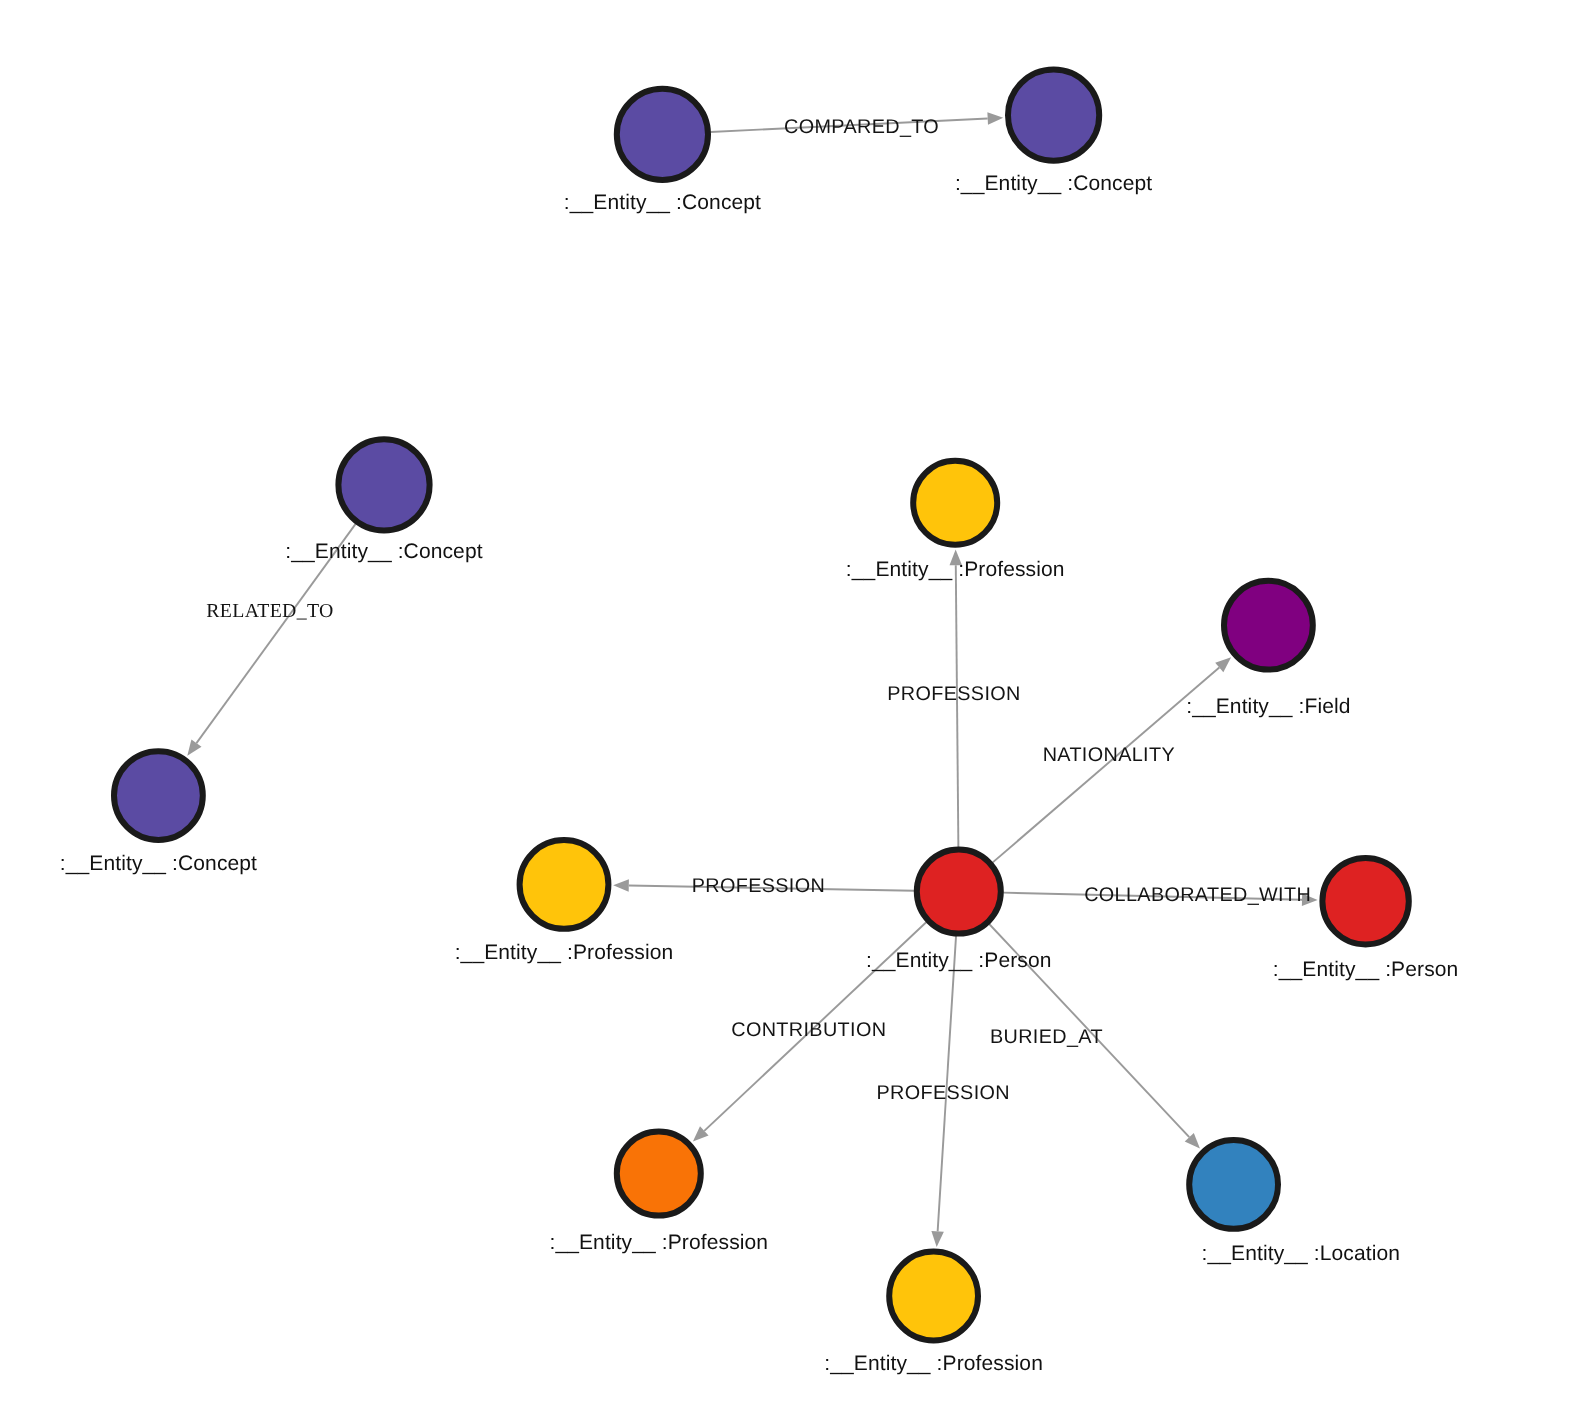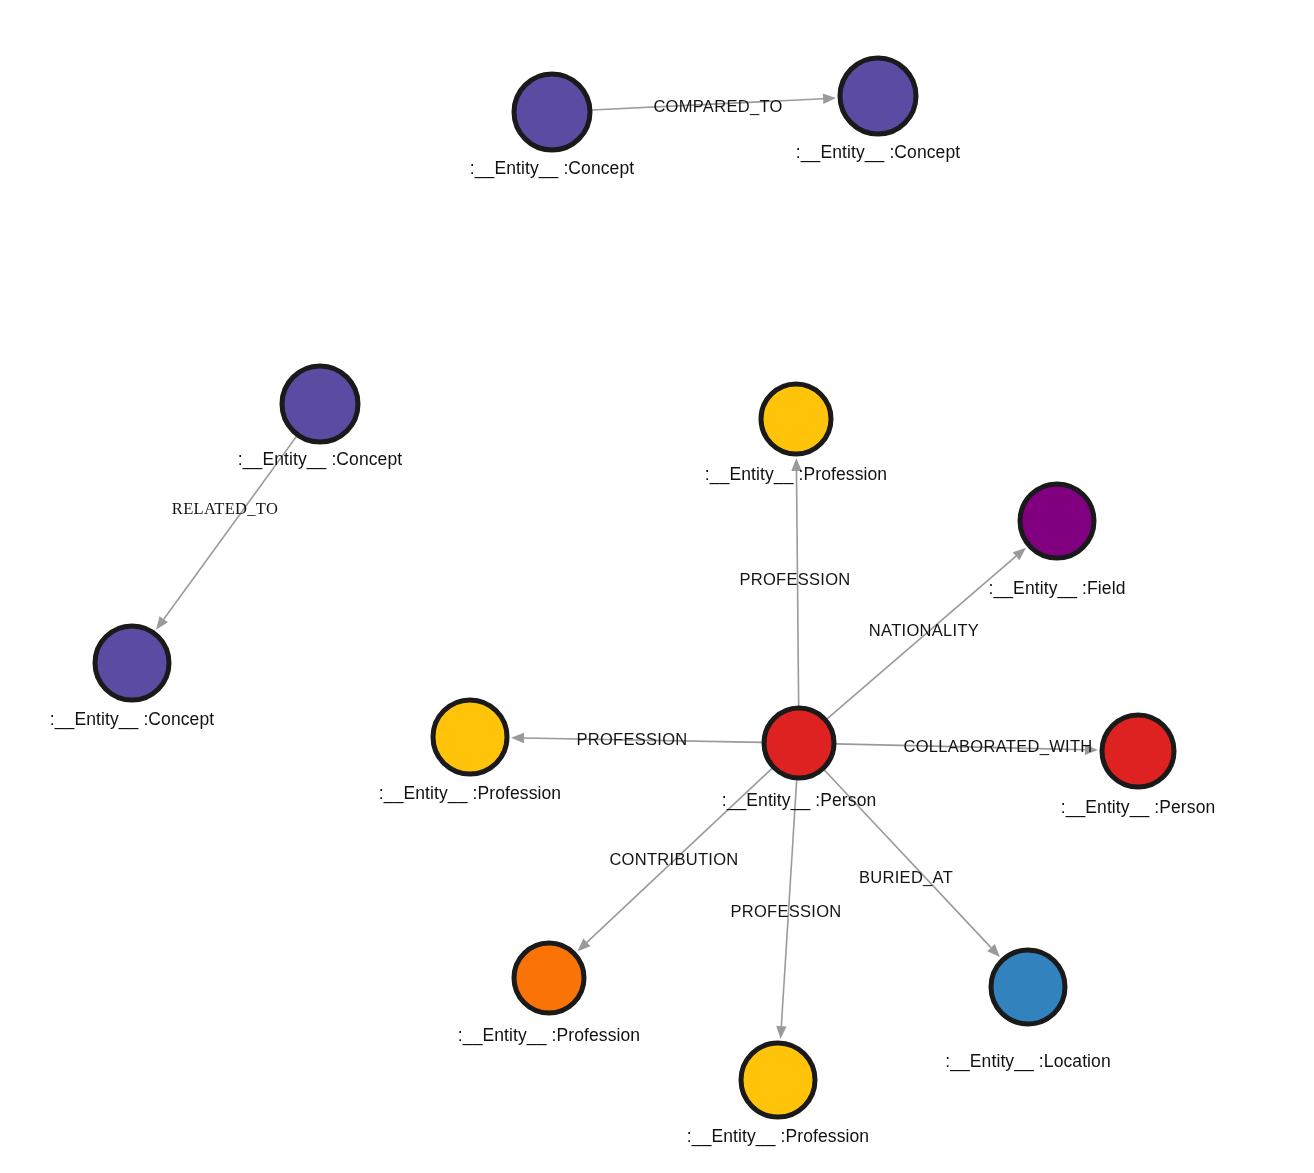--- a/index.html
+++ b/index.html
@@ -98,27 +98,27 @@
   </svg>
   <div id="labels-layer">
       <div class="edge-label" style="left: 718px; top: 106px;">COMPARED_TO</div>
       <div class="edge-label" style="left: 225px; top: 509px; font-family: Liberation Serif, serif;">RELATED_TO</div>
       <div class="edge-label" style="left: 795px; top: 579px;">PROFESSION</div>
       <div class="edge-label" style="left: 924px; top: 630px;">NATIONALITY</div>
       <div class="edge-label" style="left: 632px; top: 739px;">PROFESSION</div>
       <div class="edge-label" style="left: 963px; top: 746px; margin-left: 35px;">COLLABORATED_WITH</div>
       <div class="edge-label" style="left: 674px; top: 859px;">CONTRIBUTION</div>
       <div class="edge-label" style="left: 786px; top: 911px;">PROFESSION</div>
-      <div class="edge-label" style="left: 906px; top: 865px; margin-top: 12px;">BURIED_AT</div>
+      <div class="edge-label" style="left: 872px; top: 865px;">BURIED_AT</div>
       <div class="node-label" style="left: 552px; top: 158px;">:__Entity__ :Concept</div>
       <div class="node-label" style="left: 878px; top: 142px;">:__Entity__ :Concept</div>
       <div class="node-label" style="left: 320px; top: 449px;">:__Entity__ :Concept</div>
       <div class="node-label" style="left: 132px; top: 709px;">:__Entity__ :Concept</div>
       <div class="node-label" style="left: 796px; top: 464px;">:__Entity__ :Profession</div>
       <div class="node-label" style="left: 1057px; top: 578px;">:__Entity__ :Field</div>
       <div class="node-label" style="left: 470px; top: 783px;">:__Entity__ :Profession</div>
       <div class="node-label" style="left: 799px; top: 790px;">:__Entity__ :Person</div>
       <div class="node-label" style="left: 1138px; top: 797px;">:__Entity__ :Person</div>
       <div class="node-label" style="left: 549px; top: 1025px;">:__Entity__ :Profession</div>
-      <div class="node-label" style="left: 1028px; top: 1034px; margin-top: 17px;">:__Entity__ :Location</div>
+      <div class="node-label" style="left: 1084px; top: 1034px;">:__Entity__ :Location</div>
       <div class="node-label" style="left: 778px; top: 1126px;">:__Entity__ :Profession</div>
     </div>
 </div>
 
 </body></html>

